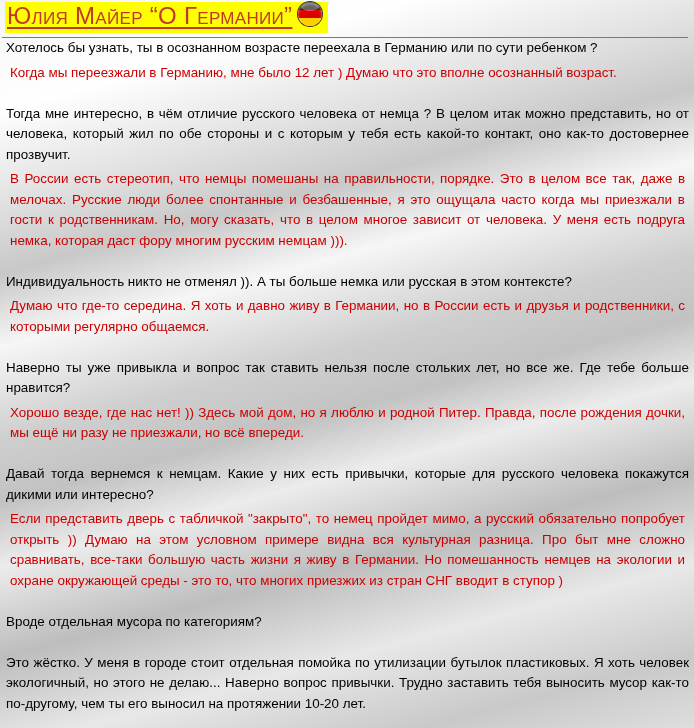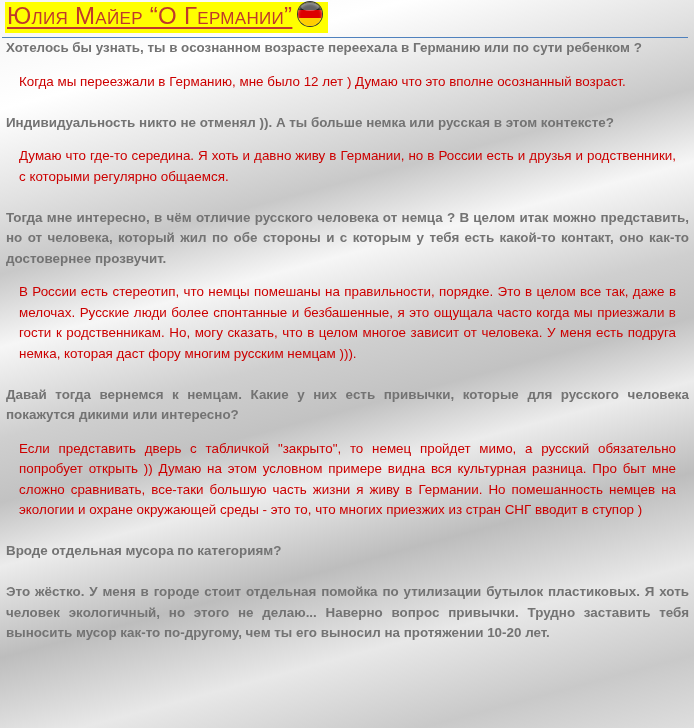--- a/index.html
+++ b/index.html
@@ -64,29 +64,29 @@
   }
   .content {
     position: absolute;
     left: 6px; top: 38px;
     width: 683px;
     font-size: 13.4px;
     line-height: 20.5px;
   }
   .qa { margin-bottom: 20.5px; }
   .q {
-    font-weight: bold;
-    color: #737373;
+    font-weight: normal;
+    color: #000000;
     text-align: justify;
     margin: 0;
   }
   .a {
     color: #cc0000;
     text-align: justify;
-    margin: 13px;
+    margin: 4px;
   }
 </style>
 </head>
 <body>
 
 <div class="page">
 
   <div class="title-wrap">
     <span class="title">Юлия Майер “О Германии” </span>
     <span class="flag"></span>
@@ -95,30 +95,32 @@
   <div class="rule"></div>
 
   <div class="content">
 
     <div class="qa">
       <p class="q">Хотелось бы узнать, ты в осознанном возрасте переехала в Германию или по сути ребенком ?</p>
       <p class="a">Когда мы переезжали в Германию, мне было 12 лет ) Думаю что это вполне осознанный возраст.</p>
     </div>
 
     <div class="qa">
+      <p class="q">Тогда мне интересно, в чём отличие русского человека от немца ? В целом итак можно представить, но от человека, который жил по обе стороны и с которым у тебя есть какой-то контакт, оно как-то достовернее прозвучит.</p>
+      <p class="a">В России есть стереотип, что немцы помешаны на правильности, порядке. Это в целом все так, даже в мелочах. Русские люди более спонтанные и безбашенные, я это ощущала часто когда мы приезжали в гости к родственникам. Но, могу сказать, что в целом многое зависит от человека. У меня есть подруга немка, которая даст фору многим русским немцам ))).</p>
+    </div>
+
+    <div class="qa">
       <p class="q">Индивидуальность никто не отменял )). А ты больше немка или русская в этом контексте?</p>
       <p class="a">Думаю что где-то середина. Я хоть и давно живу в Германии, но в России есть и друзья и родственники, с которыми регулярно общаемся.</p>
     </div>
 
     <div class="qa">
-      <p class="q">Тогда мне интересно, в чём отличие русского человека от немца ? В целом итак можно представить, но от человека, который жил по обе стороны и с которым у тебя есть какой-то контакт, оно как-то достовернее прозвучит.</p>
-      <p class="a">В России есть стереотип, что немцы помешаны на правильности, порядке. Это в целом все так, даже в мелочах. Русские люди более спонтанные и безбашенные, я это ощущала часто когда мы приезжали в гости к родственникам. Но, могу сказать, что в целом многое зависит от человека. У меня есть подруга немка, которая даст фору многим русским немцам ))).</p>
-    </div>
-
-    <div class="qa">
+      <p class="q">Наверно ты уже привыкла и вопрос так ставить нельзя после стольких лет, но все же. Где тебе больше нравится?</p>
+      <p class="a">Хорошо везде, где нас нет! )) Здесь мой дом, но я люблю и родной Питер. Правда, после рождения дочки, мы ещё ни разу не приезжали, но всё впереди.</p>
     </div>
 
     <div class="qa">
       <p class="q">Давай тогда вернемся к немцам. Какие у них есть привычки, которые для русского человека покажутся дикими или интересно?</p>
       <p class="a">Если представить дверь с табличкой "закрыто", то немец пройдет мимо, а русский обязательно попробует открыть )) Думаю на этом условном примере видна вся культурная разница. Про быт мне сложно сравнивать, все-таки большую часть жизни я живу в Германии. Но помешанность немцев на экологии и охране окружающей среды - это то, что многих приезжих из стран СНГ вводит в ступор )</p>
     </div>
 
     <div class="qa">
       <p class="q">Вроде отдельная мусора по категориям?</p>
     </div>

